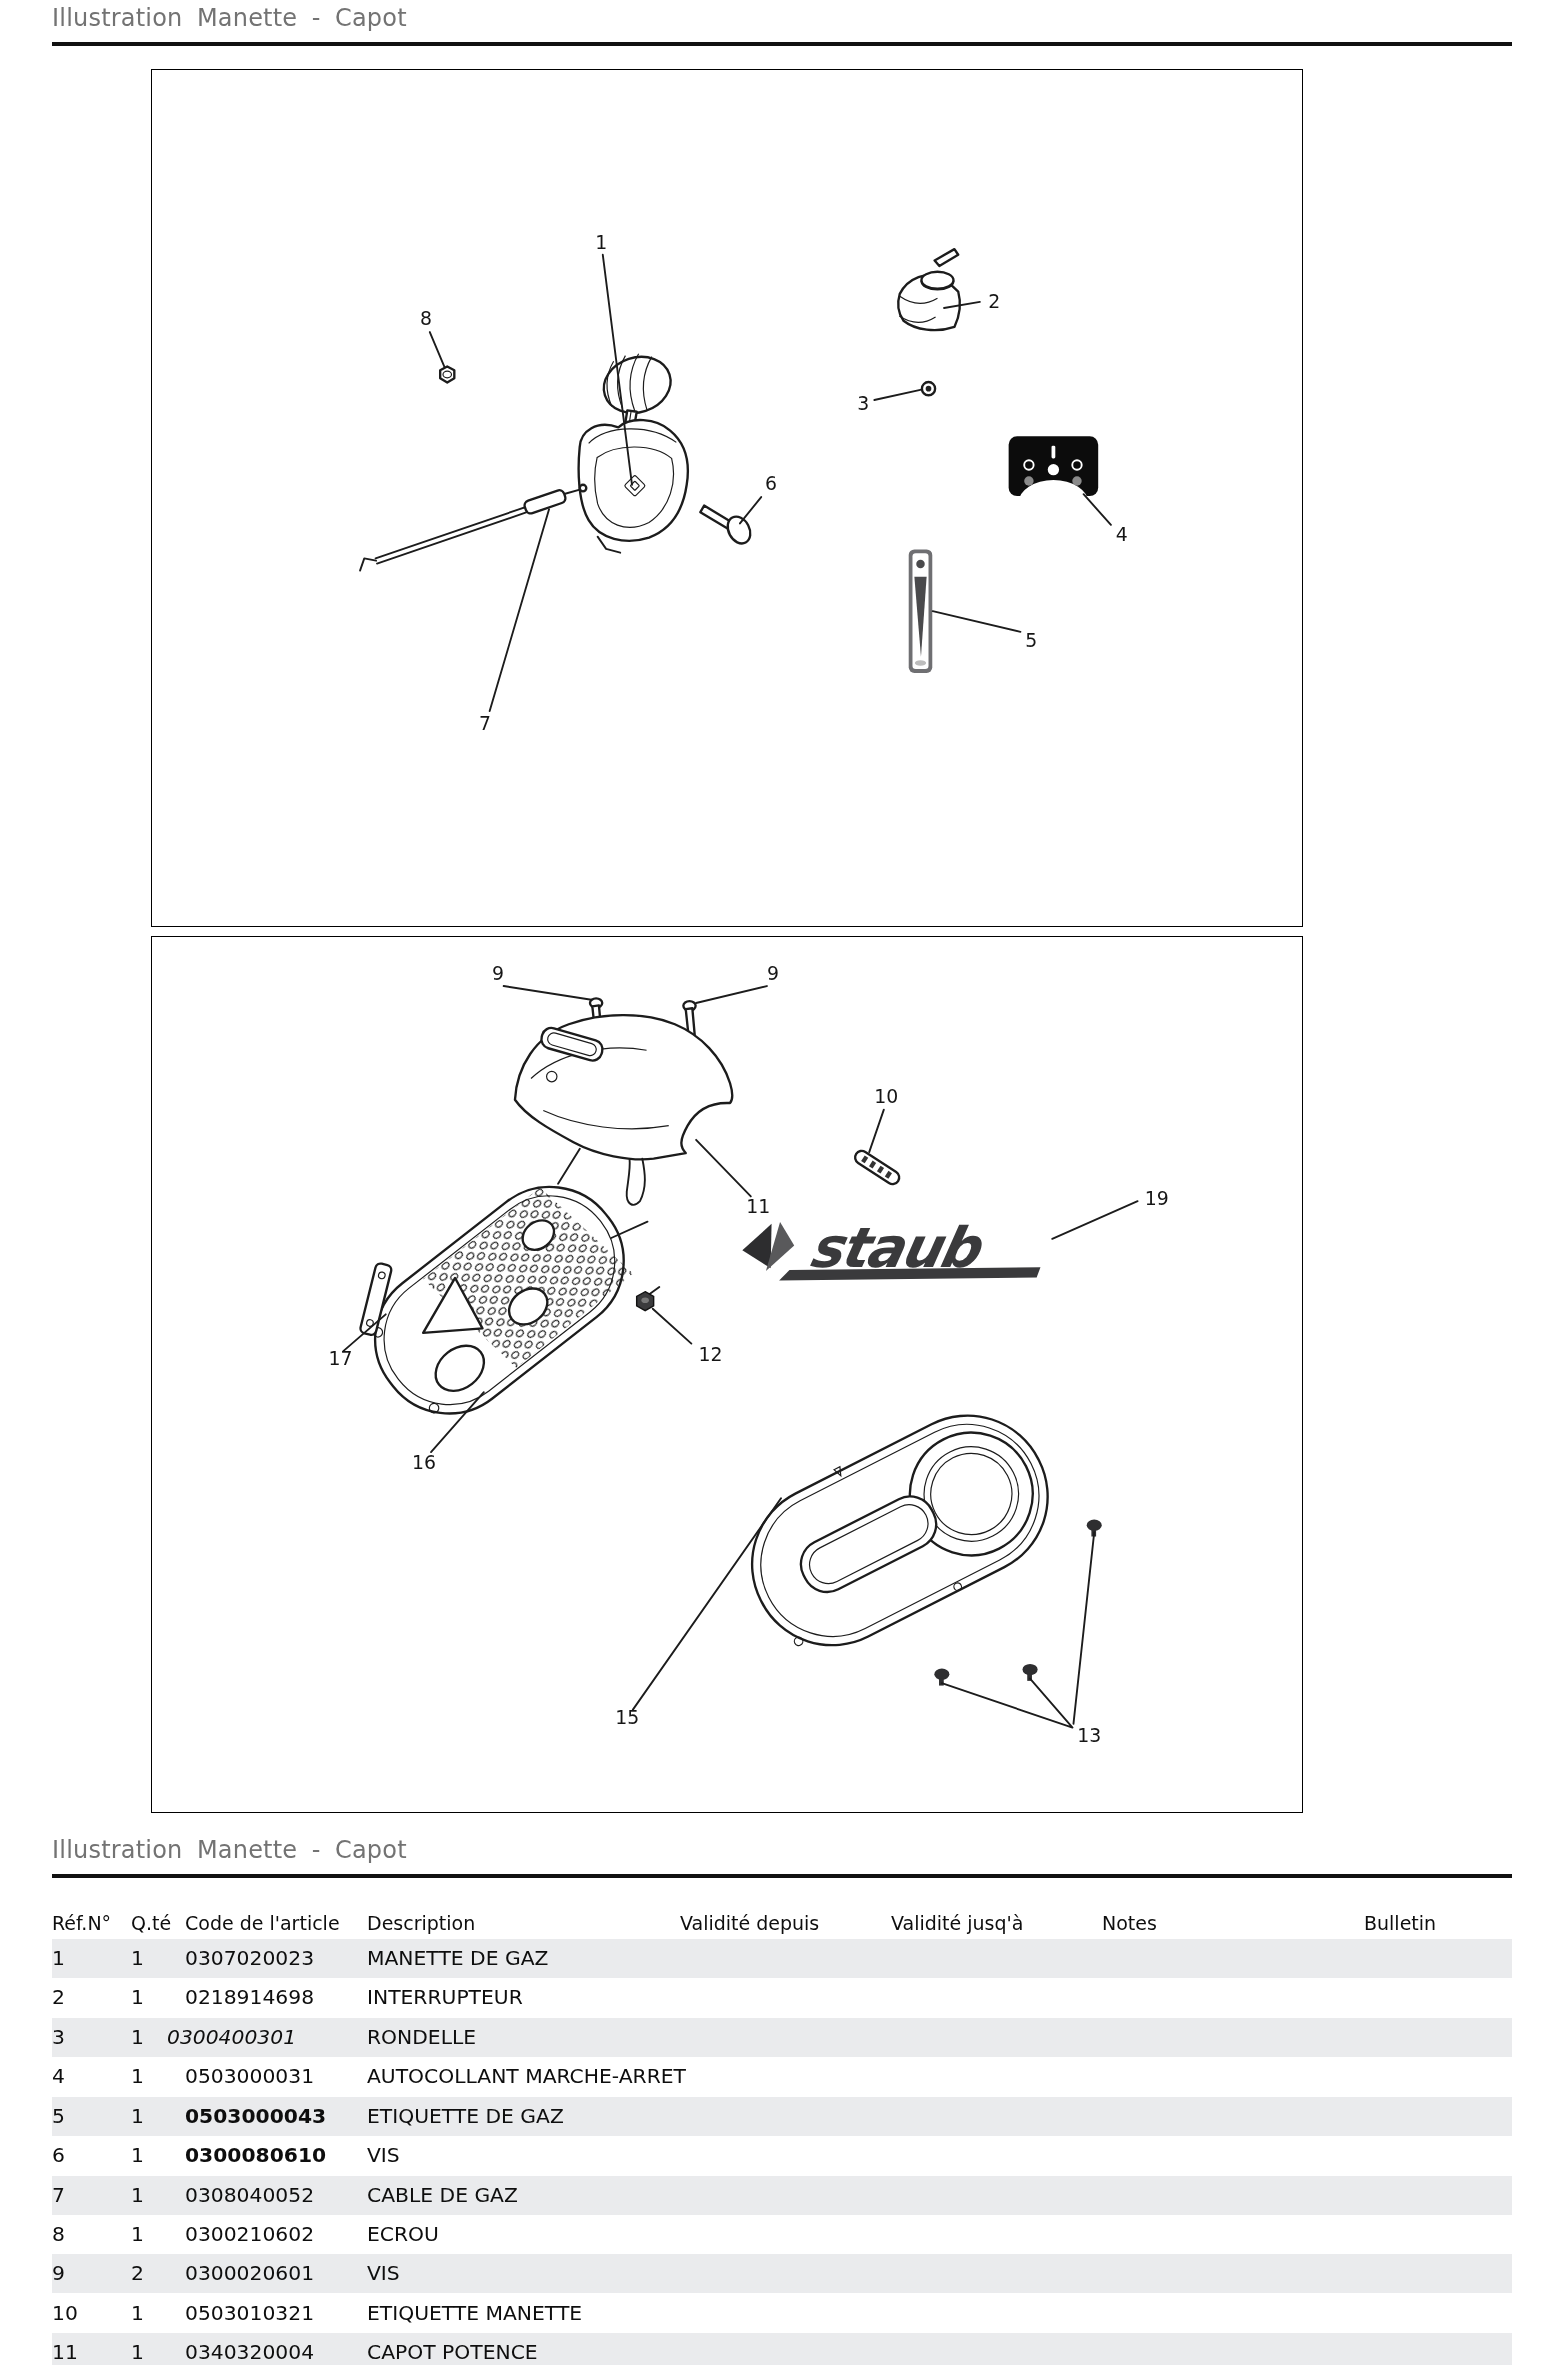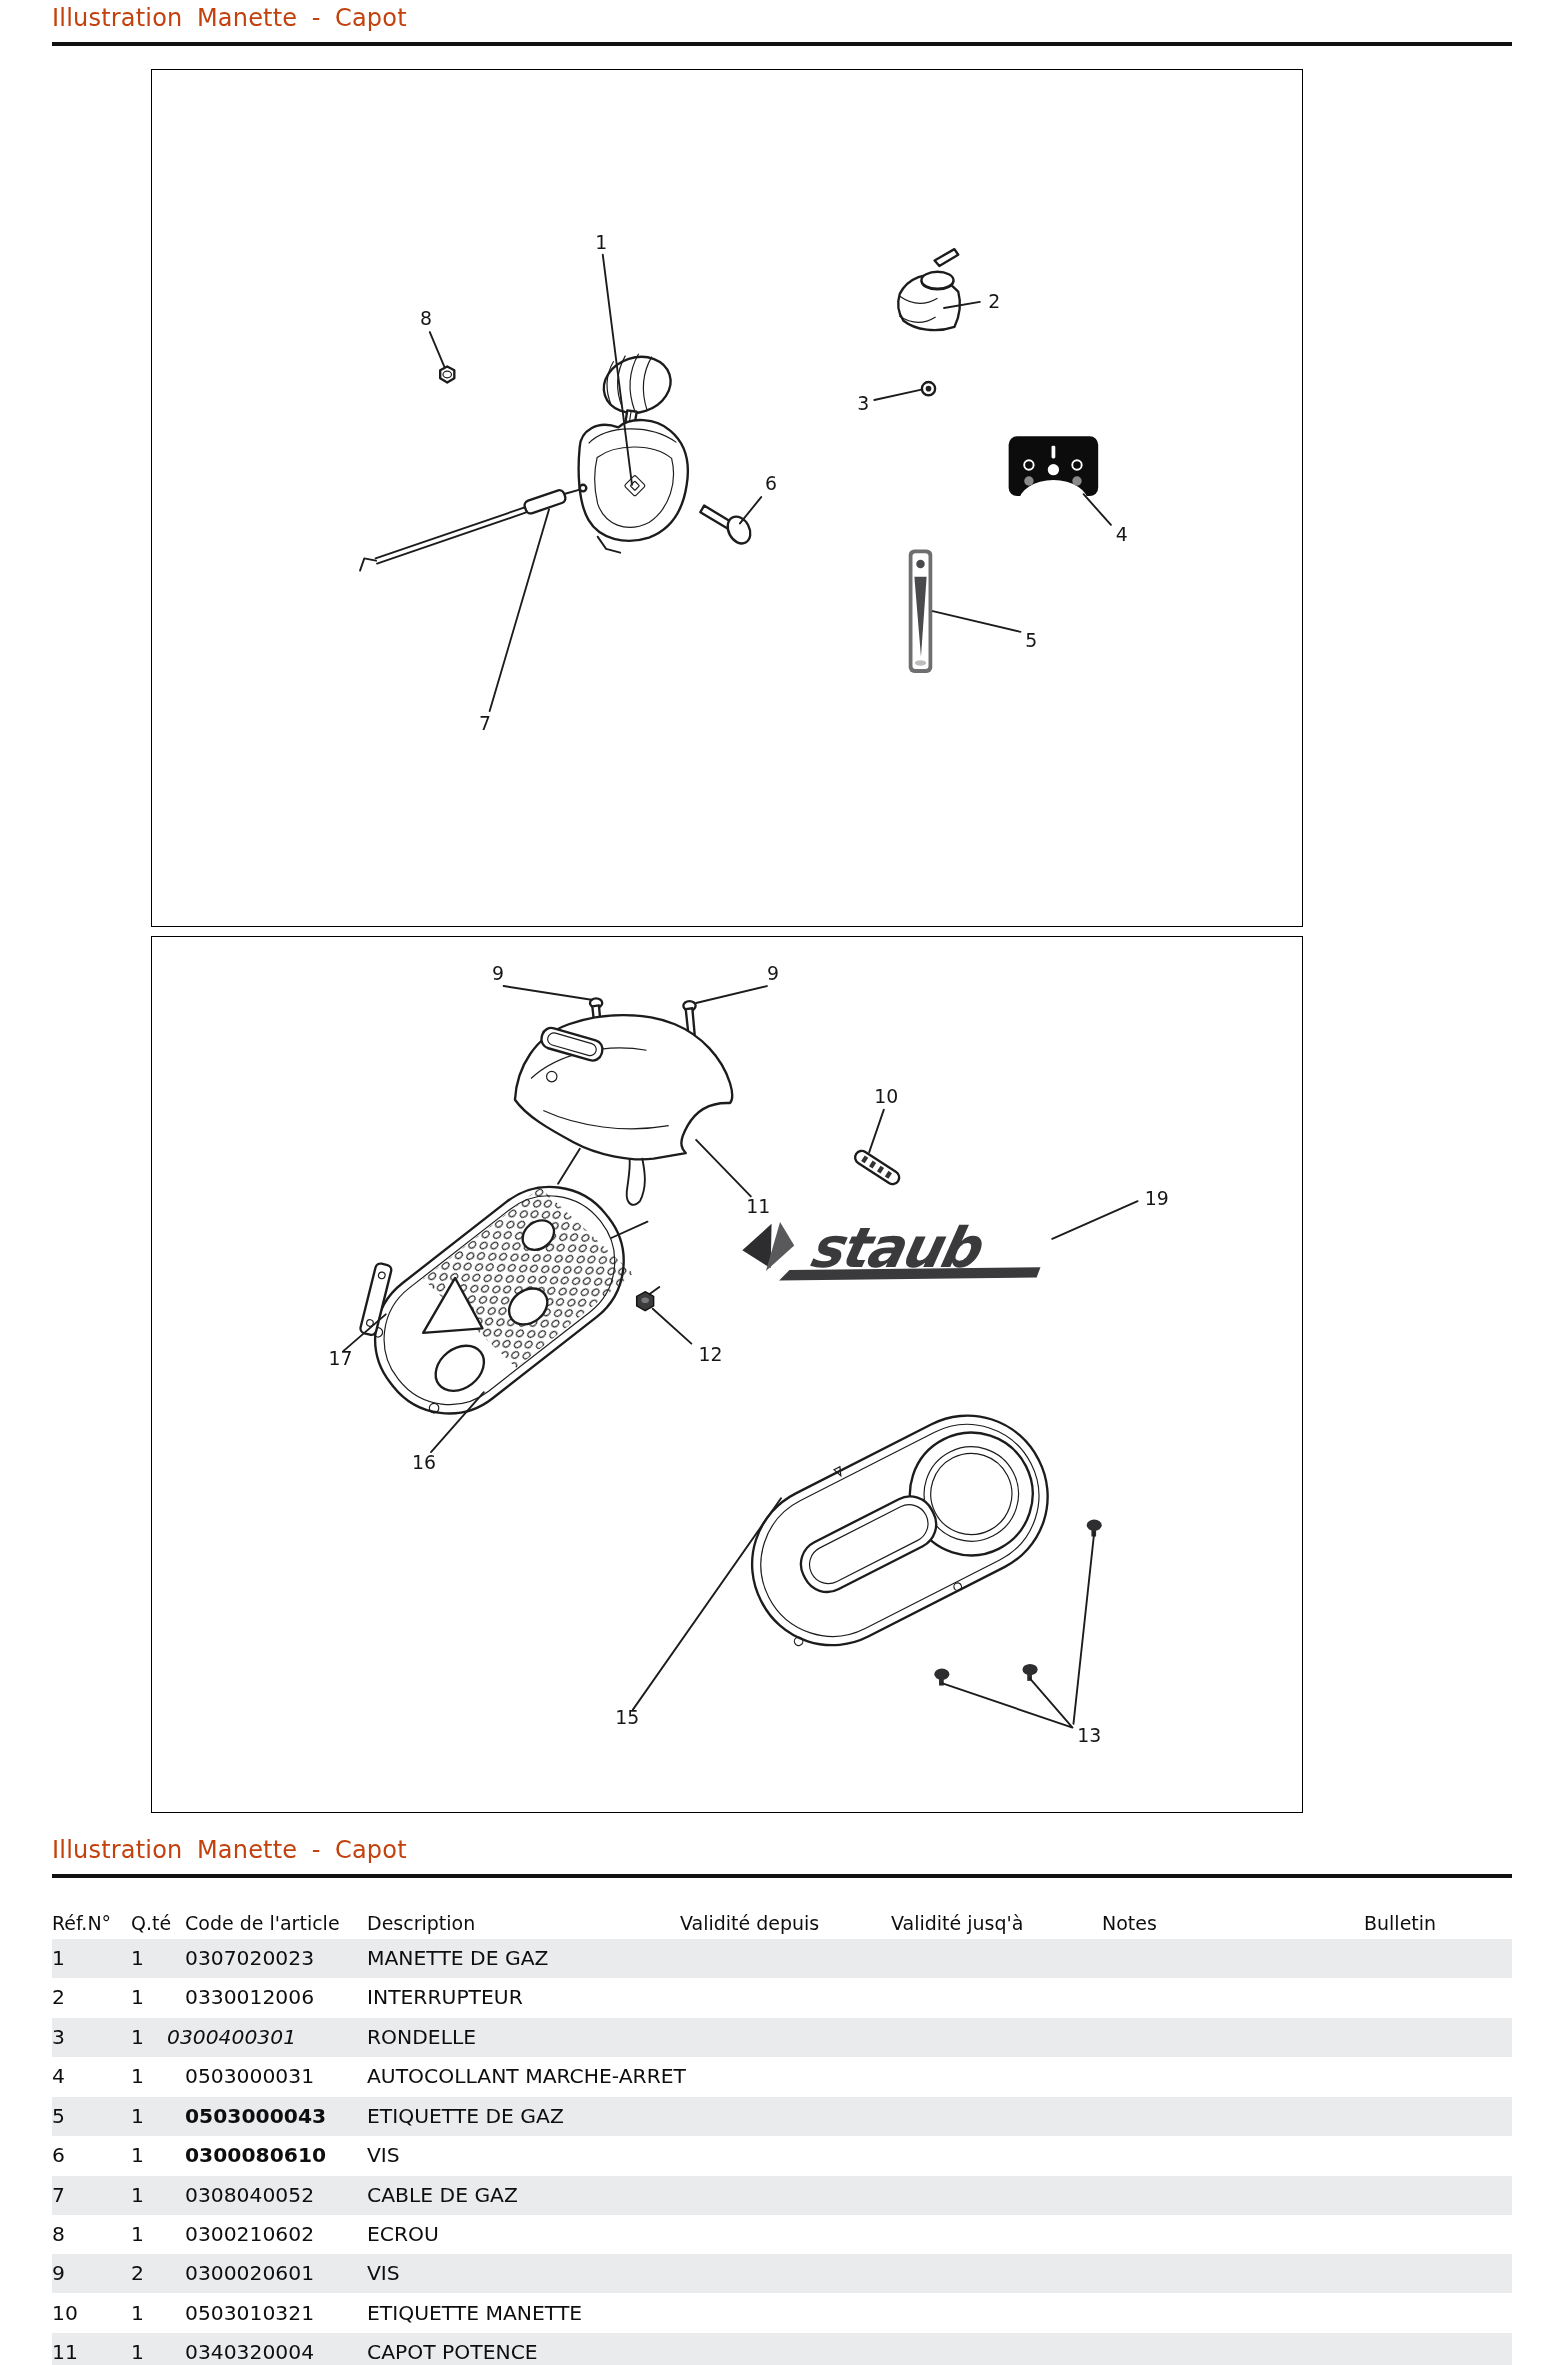--- a/index.html
+++ b/index.html
@@ -1,18 +1,18 @@
 <!DOCTYPE html>
 <html style="font-size:7.6px"><head>
 <meta charset="utf-8">
 <style>
   html,body{margin:0;padding:0;background:#ffffff;}
   body{width:1564px;height:2609px;position:relative;font-family:"DejaVu Sans",sans-serif;color:#111;}
   .abs{position:absolute;}
-  .page-title{left:52px;font-size:24px;letter-spacing:0.2px;word-spacing:6.6px;color:#c2410c;white-space:nowrap;}
+  .page-title{left:52px;font-size:24px;letter-spacing:0.2px;word-spacing:6.6px;color:#737373;white-space:nowrap;}
   .rule{left:52px;width:1460px;height:4.3px;background:#111;}
   .illus-box{left:151px;width:1150px;border:1.4px solid #000;background:#fff;}
   .illus-box svg{display:block;width:100%;height:100%;}
   svg text.callout{font-family:"DejaVu Sans",sans-serif;font-size:40px;fill:#161616;}
   svg .ln{stroke:#1c1c1c;stroke-width:4;fill:none;stroke-linecap:round;stroke-linejoin:round;}
   svg .pt{stroke:#1c1c1c;stroke-width:5;fill:#ffffff;stroke-linejoin:round;stroke-linecap:round;}
   svg .thin{stroke:#1c1c1c;stroke-width:2.5;fill:none;}
   .table-wrap{left:52px;top:1904px;width:1460px;height:706px;}
   .thead{position:absolute;left:0;top:0;width:100%;height:35px;}
   .thead .hcell{position:absolute;bottom:4.7px;font-size:19px;color:#0e0e0e;white-space:nowrap;}
@@ -254,21 +254,21 @@
   <div class="trows">
       <div class="trow" style="top: 0px; background: rgb(234, 235, 237);">
         <span class="cell" style="left: 0px;">1</span>
         <span class="cell" style="left: 79px;">1</span>
         <span class="cell" style="left: 133px;">0307020023</span>
         <span class="cell" style="left: 315px;">MANETTE DE GAZ</span>
       </div>
       <div class="trow" style="top: 39px;">
         <span class="cell" style="left: 0px;">2</span>
         <span class="cell" style="left: 79px;">1</span>
-        <span class="cell" style="left: 133px;">0330012006</span>
+        <span class="cell" style="left: 133px;">0218914698</span>
         <span class="cell" style="left: 315px;">INTERRUPTEUR</span>
       </div>
       <div class="trow" style="top: 79px; background: rgb(234, 235, 237);">
         <span class="cell" style="left: 0px;">3</span>
         <span class="cell" style="left: 79px;">1</span>
         <span class="cell" style="left: 115px; font-style: italic;">0300400301</span>
         <span class="cell" style="left: 315px;">RONDELLE</span>
       </div>
       <div class="trow" style="top: 118px;">
         <span class="cell" style="left: 0px;">4</span>

